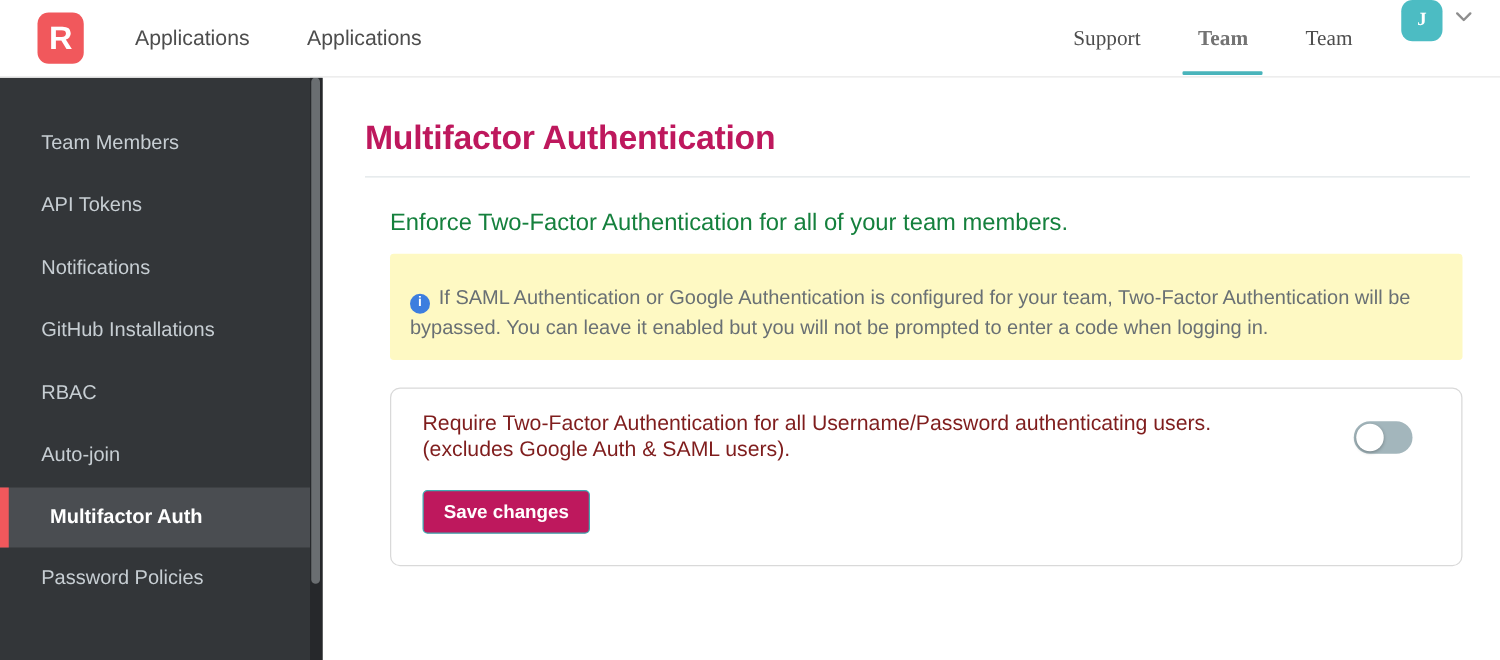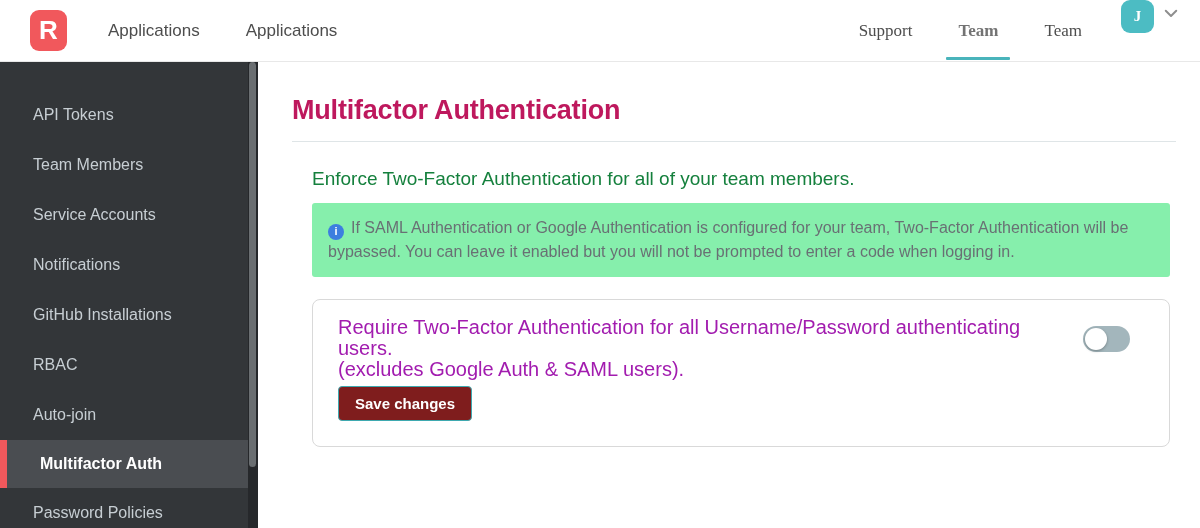--- a/index.html
+++ b/index.html
@@ -79,40 +79,40 @@
   }
   .page-title {
     margin: 0; font-size: 27px; font-weight: bold; color: #be185d;
     letter-spacing: -0.2px;
   }
   .divider { border: none; border-top: 1px solid #dfe5e7; margin: 15px 0 0 0; }
   .panel { margin: 0 6px 0 20px; }
   .page-description { margin: 26px 0 0 0; color: #15803d; font-size: 19px; }
 
   .info-banner {
-    margin-top: 13px; background: #86efac; border-radius: 3px;
-    padding: 13px 16px 14px 16px;
+    margin-top: 13px; background: #fef9c3; border-radius: 3px;
+    padding: 24px 16px 14px 16px;
     font-size: 16px; line-height: 23px; color: #697074;
   }
   .info-icon {
     display: inline-flex; width: 16px; height: 16px; border-radius: 50%;
     background: #3d7edf; color: #fff; font-size: 11px; font-weight: bold;
     align-items: center; justify-content: center;
     vertical-align: -2px; margin-right: 7px;
   }
 
   .card {
     margin-top: 22px; border: 1px solid #d9d9d9; border-radius: 8px;
     padding: 17px 20px 25px 25px; display: flex; align-items: flex-start;
     background: #fff;
   }
   .card-left { flex: 1; }
-  .card-text { font-size: 20px; line-height: 21px; color: #a21caf; }
+  .card-text { font-size: 17px; line-height: 21px; color: #7f1d1d; }
   .save-btn {
-    margin-top: 6px; background: #7f1d1d; border: 1px solid #3ea9b0;
+    margin-top: 22px; background: #be185d; border: 1px solid #3ea9b0;
     border-radius: 4px; color: #fff; font-weight: bold; font-size: 15px;
     padding: 8px 16px; cursor: pointer;
     font-family: "Liberation Sans", "DejaVu Sans", sans-serif;
   }
   .toggle {
     width: 47px; height: 26px; border-radius: 13px; background: #a3b6bc;
     position: relative; margin: 9px 19px 0 20px; flex: 0 0 auto; cursor: pointer;
   }
   .toggle-knob {
     position: absolute; top: 2px; left: 2px; width: 22px; height: 22px;
@@ -143,23 +143,22 @@
     <div class="chevron">
       <svg width="18" height="18" viewBox="0 0 24 24" fill="none" stroke="#8e8e8e" stroke-width="2.6" stroke-linecap="round" stroke-linejoin="round">
           <path d="M5 9 L12 16 L19 9"></path>
         </svg>
     </div>
   </div>
 </div>
 
 <div class="sidebar">
   <ul class="sidebar-list">
+    <li class="sidebar-item">Team Members</li>
     <li class="sidebar-item">API Tokens</li>
-    <li class="sidebar-item">Team Members</li>
-    <li class="sidebar-item">Service Accounts</li>
     <li class="sidebar-item">Notifications</li>
     <li class="sidebar-item">GitHub Installations</li>
     <li class="sidebar-item">RBAC</li>
     <li class="sidebar-item">Auto-join</li>
     <li class="sidebar-item active">Multifactor Auth</li>
     <li class="sidebar-item">Password Policies</li>
   </ul>
   <div class="scroll-track">
     <div class="scroll-thumb"></div>
   </div>

